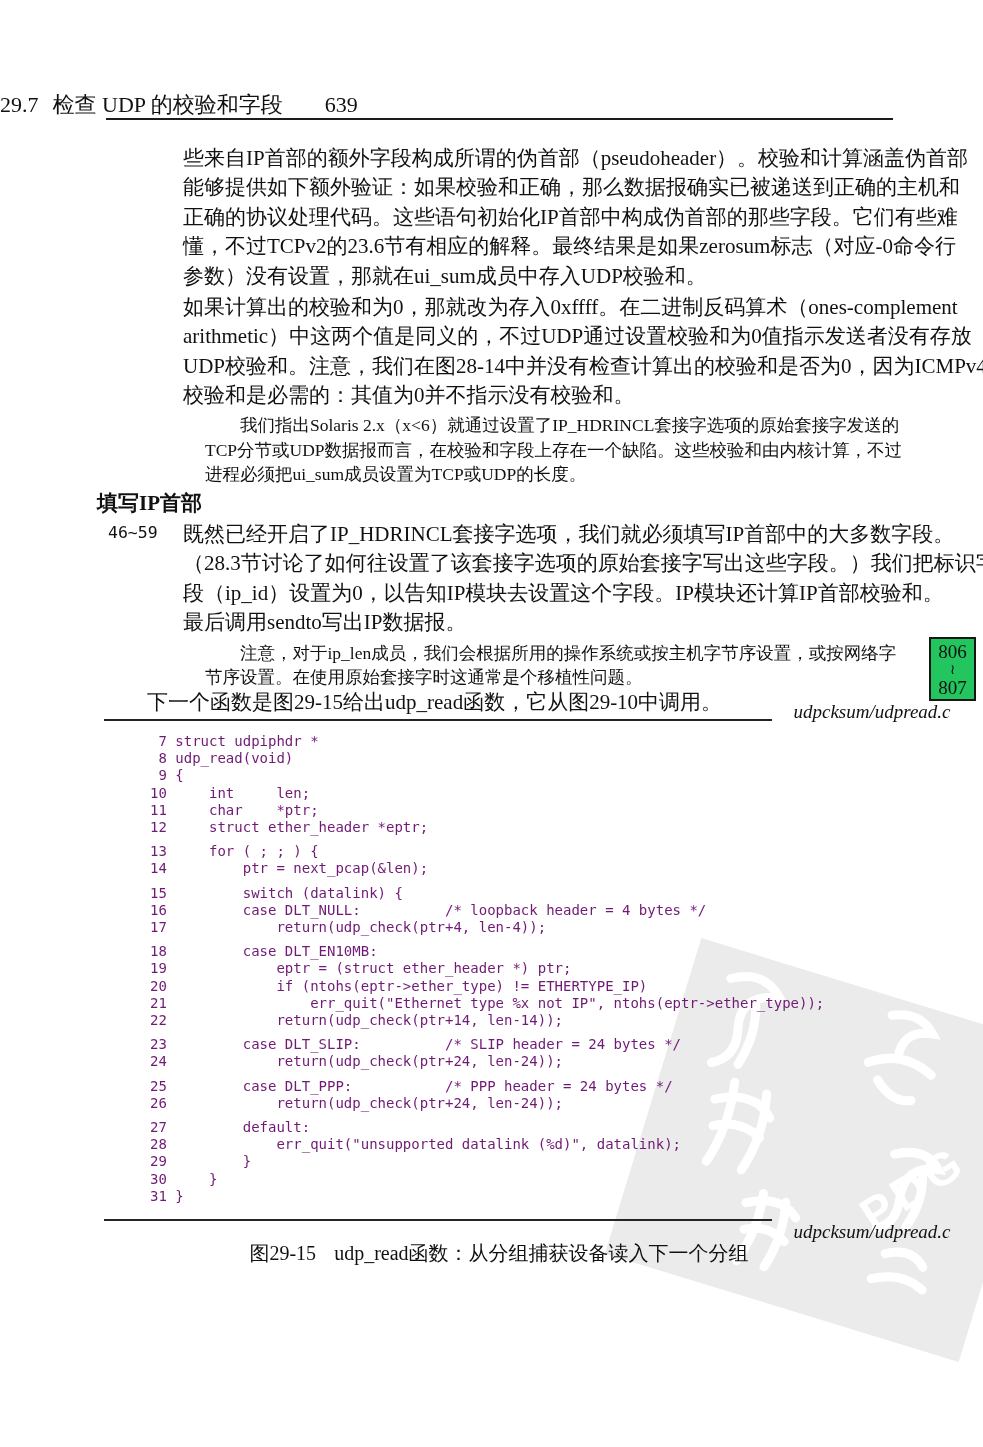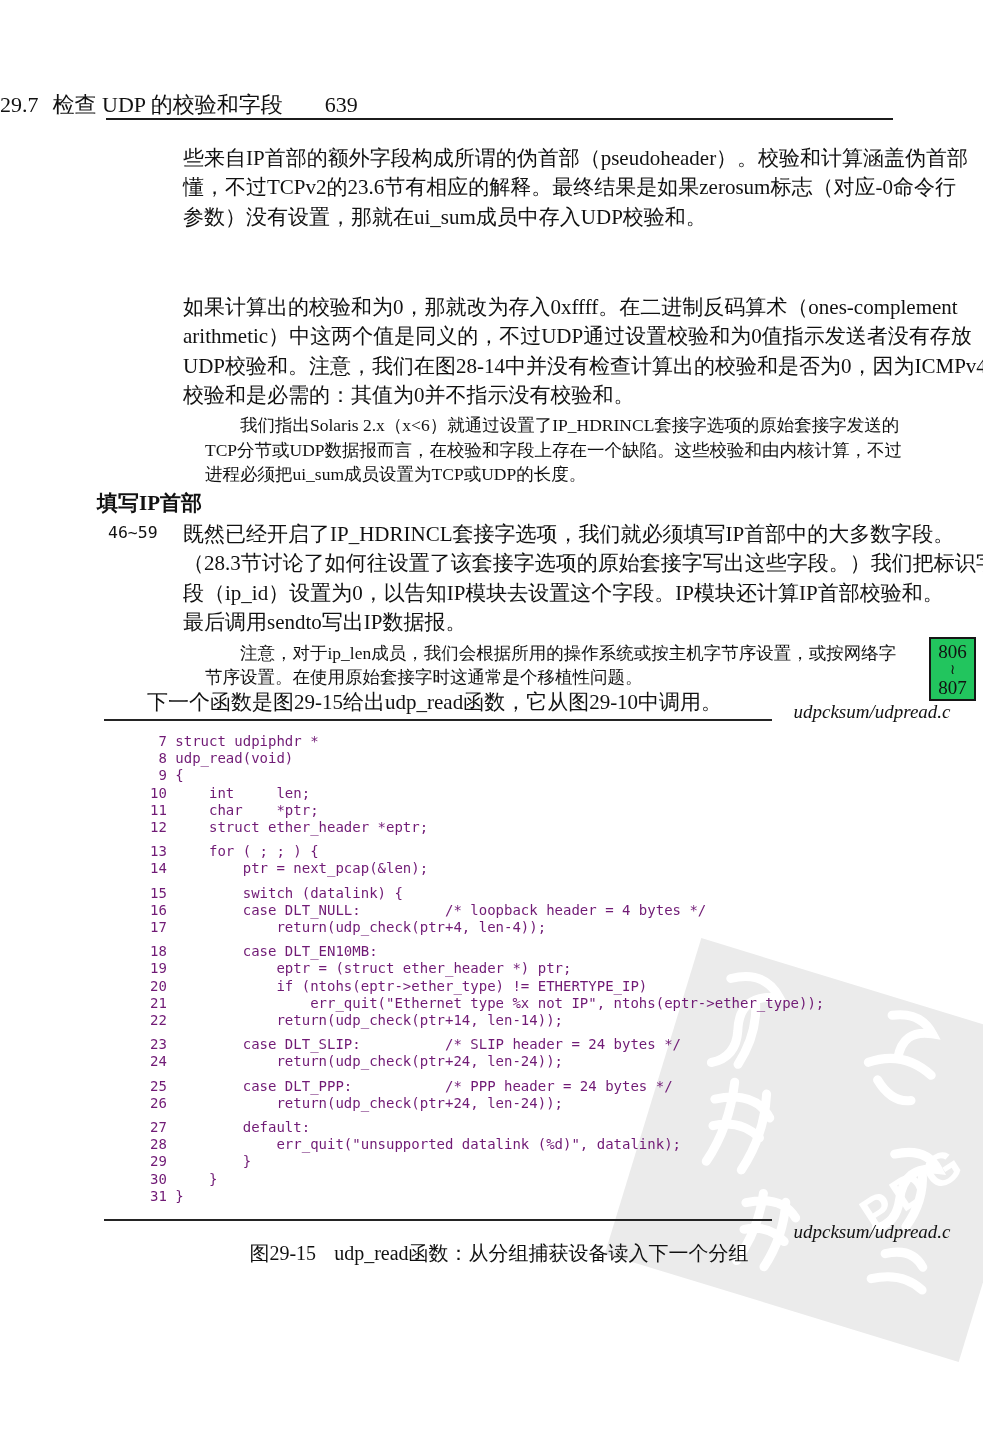--- a/index.html
+++ b/index.html
@@ -104,20 +104,22 @@
 
   <div class="content">
 
     <div class="running-head">
       <span class="sec-no">29.7</span><span>检查 UDP 的校验和字段</span><span class="pageno">639</span>
     </div>
     <div class="head-rule"></div>
 
     <div class="blk body-text p1">
       <div class="line">些来自IP首部的额外字段构成所谓的伪首部（pseudoheader）。校验和计算涵盖伪首部</div>
+      <div class="line">能够提供如下额外验证：如果校验和正确，那么数据报确实已被递送到正确的主机和</div>
+      <div class="line">正确的协议处理代码。这些语句初始化IP首部中构成伪首部的那些字段。它们有些难</div>
       <div class="line">懂，不过TCPv2的23.6节有相应的解释。最终结果是如果zerosum标志（对应-0命令行</div>
       <div class="line">参数）没有设置，那就在ui_sum成员中存入UDP校验和。</div>
     </div>
 
     <div class="blk body-text p2">
       <div class="line">如果计算出的校验和为0，那就改为存入0xffff。在二进制反码算术（ones-complement</div>
       <div class="line">arithmetic）中这两个值是同义的，不过UDP通过设置校验和为0值指示发送者没有存放</div>
       <div class="line">UDP校验和。注意，我们在图28-14中并没有检查计算出的校验和是否为0，因为ICMPv4</div>
       <div class="line">校验和是必需的：其值为0并不指示没有校验和。</div>
     </div>

